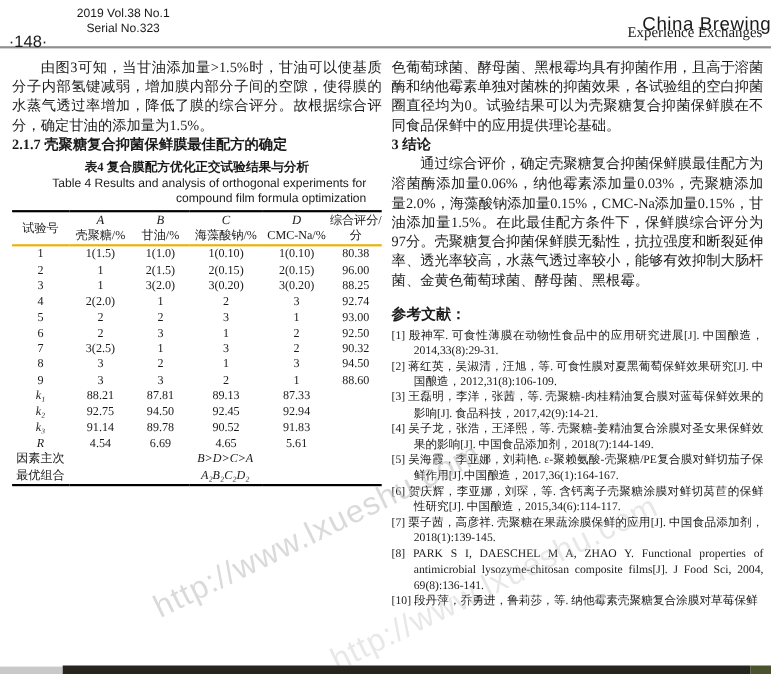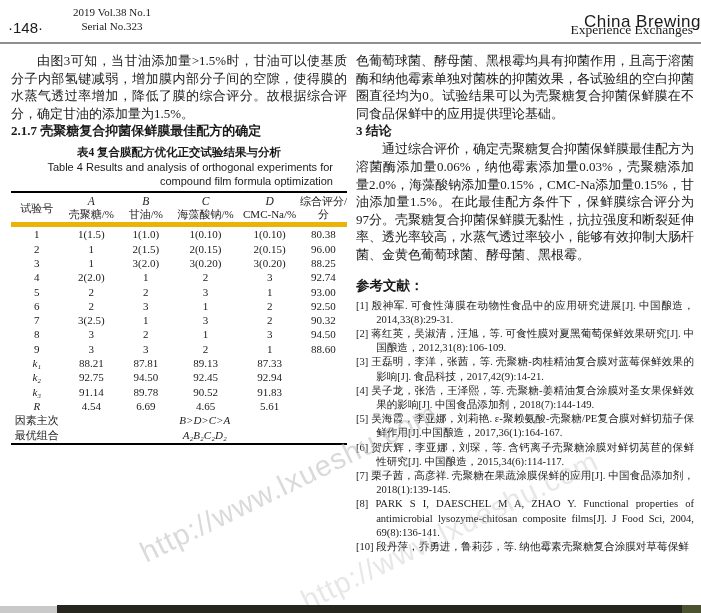--- a/index.html
+++ b/index.html
@@ -3,38 +3,38 @@
 <meta charset="utf-8">
 <style>
   html,body{margin:0;padding:0;}
   body{
     width:701px;height:613px;position:relative;overflow:hidden;
     background:#ffffff;color:#1a1a1a;
     font-family:"Liberation Serif","DejaVu Serif",serif;
   }
   
   .page-header{position:absolute;top:0;left:0;width:701px;height:42px;border-bottom:2px solid #8f8f8f;}
-  .page-number{position:absolute;left:8px;top:19px;font-size:15px;font-family:"Liberation Sans","DejaVu Sans",sans-serif;}
-  .issue-info{position:absolute;left:52px;top:5px;width:120px;text-align:center;font-size:11px;line-height:14px;font-family:Liberation Serif, serif;}
+  .page-number{position:absolute;left:8px;top:30px;font-size:15px;font-family:"Liberation Sans","DejaVu Sans",sans-serif;}
+  .issue-info{position:absolute;left:52px;top:5px;width:120px;text-align:center;font-size:11px;line-height:14px;font-family:Liberation Sans, sans-serif;}
   .journal-title{position:absolute;left:0;right:0;top:12px;text-align:right;font-size:17px;letter-spacing:.5px;font-family:"Liberation Sans","DejaVu Sans",sans-serif;}
   .section-label{position:absolute;right:8px;top:22px;font-size:13.5px;}
   
   .col-left{position:absolute;left:11px;top:52px;width:336px;}
   .col-right{position:absolute;left:356px;top:52px;width:338px;}
   p.body-par{margin:0;font-size:13px;line-height:17.6px;text-align:justify;}
   .indent{text-indent:2em;}
   .sec-heading{margin:0;font-size:13px;line-height:18px;font-weight:bold;}
   
   .tbl-title-zh{margin-top:5px;text-align:center;font-weight:bold;font-size:11.5px;line-height:15px;}
   .tbl-title-en{text-align:right;font-size:11px;line-height:14px;font-family:"Liberation Sans","DejaVu Sans",sans-serif;padding:0 14px;}
   
   table.otable{width:100%;border-collapse:collapse;margin-top:3px;font-size:11px;
     border-top:2px solid #000;border-bottom:2px solid #000;}
   table.otable th,table.otable td{padding:0;text-align:center;font-weight:normal;line-height:14.3px;white-space:nowrap;}
-  table.otable thead tr{border-bottom:5px solid #eab308;margin-top:44px;}
+  table.otable thead tr{border-bottom:2px solid #eab308;margin-top:44px;}
   table.otable thead th{padding:2px 0 1px;vertical-align:middle;line-height:13px;}
   .col-letter{font-style:italic;font-size:11.5px;}
   tbody.gen tr:nth-of-type(n+10):nth-of-type(-n+13) td:first-child{font-style:italic;}
   tbody.special td{line-height:15px;}
   .combo-val{font-style:italic;padding-right:66px;}
   
   .refs-heading{margin:13px 0 4px;font-size:13.5px;font-weight:bold;}
   ul.refs{margin:0;padding:0;list-style:none;font-size:10.6px;line-height:14.2px;text-align:justify;}
   ul.refs li{padding-left:1.9em;text-indent:-1.9em;margin:0;}
   

